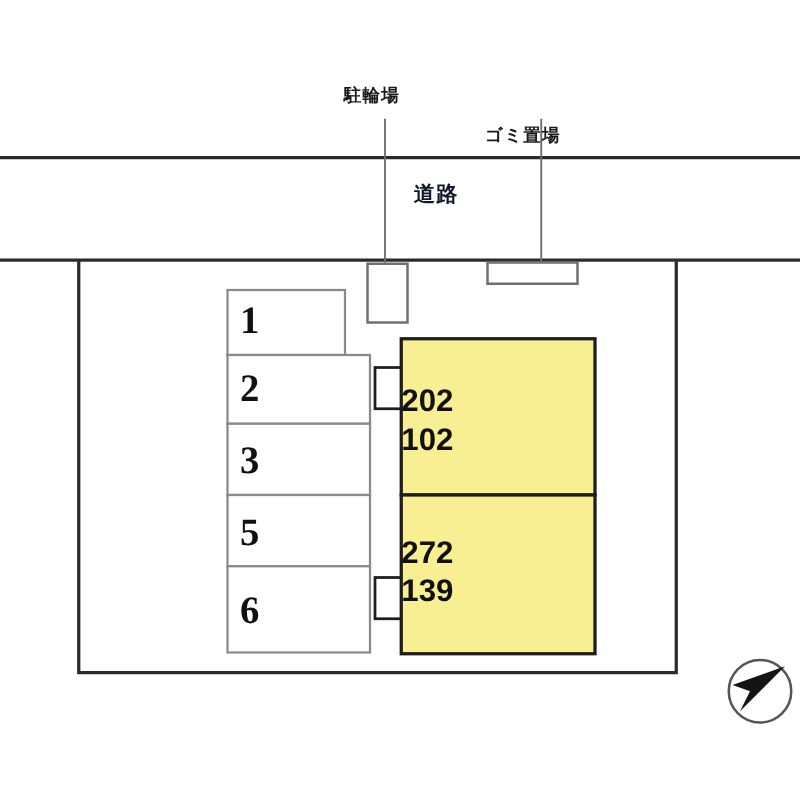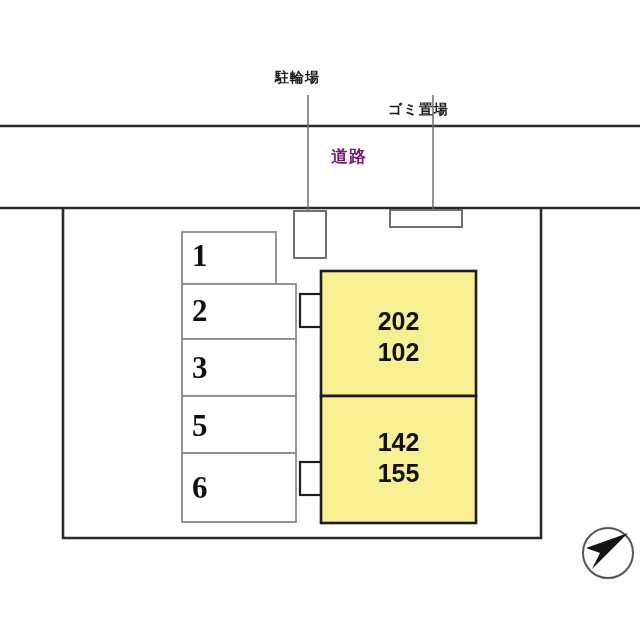--- a/index.html
+++ b/index.html
@@ -33,40 +33,39 @@
     color: #1a1a1a;
     letter-spacing: 1px;
     white-space: nowrap;
     line-height: 1;
   }
   .road-label {
     position: absolute;
     font-family: "DejaVu Sans", "Liberation Sans", sans-serif;
     font-size: 17px;
     font-weight: 700;
-    color: #701a75;
+    color: #0f172a;
     letter-spacing: 1px;
     white-space: nowrap;
     line-height: 1;
   }
   .stall-num {
     position: absolute;
     font-family: "Liberation Serif", "DejaVu Serif", serif;
     font-size: 31px;
     font-weight: 700;
     color: #111111;
     line-height: 1;
   }
   .unit-label {
     position: absolute;
     font-family: "Liberation Sans", "DejaVu Sans", sans-serif;
     font-size: 25px;
     font-weight: 700;
     color: #111111;
-    text-align: center;
     line-height: 1.25;
     white-space: nowrap;
   }
 </style>
 </head>
 <body>
 
 <div id="canvas">
 
   <svg class="plan" viewBox="0 0 640 640">
@@ -131,17 +130,17 @@
   <div class="stall-num" style="left:192px; top:410px;">5</div>
 
   <div class="stall-num" style="left:192px; top:472px;">6</div>
 
   <div class="unit-label" style="left:321px; top:306px; width:155px;">
     <div>202</div>
     <div>102</div>
   </div>
 
   <div class="unit-label" style="left:321px; top:427px; width:155px;">
-    <div>142</div>
-    <div>155</div>
+    <div>272</div>
+    <div>139</div>
   </div>
 
 </div>
 
 </body></html>

